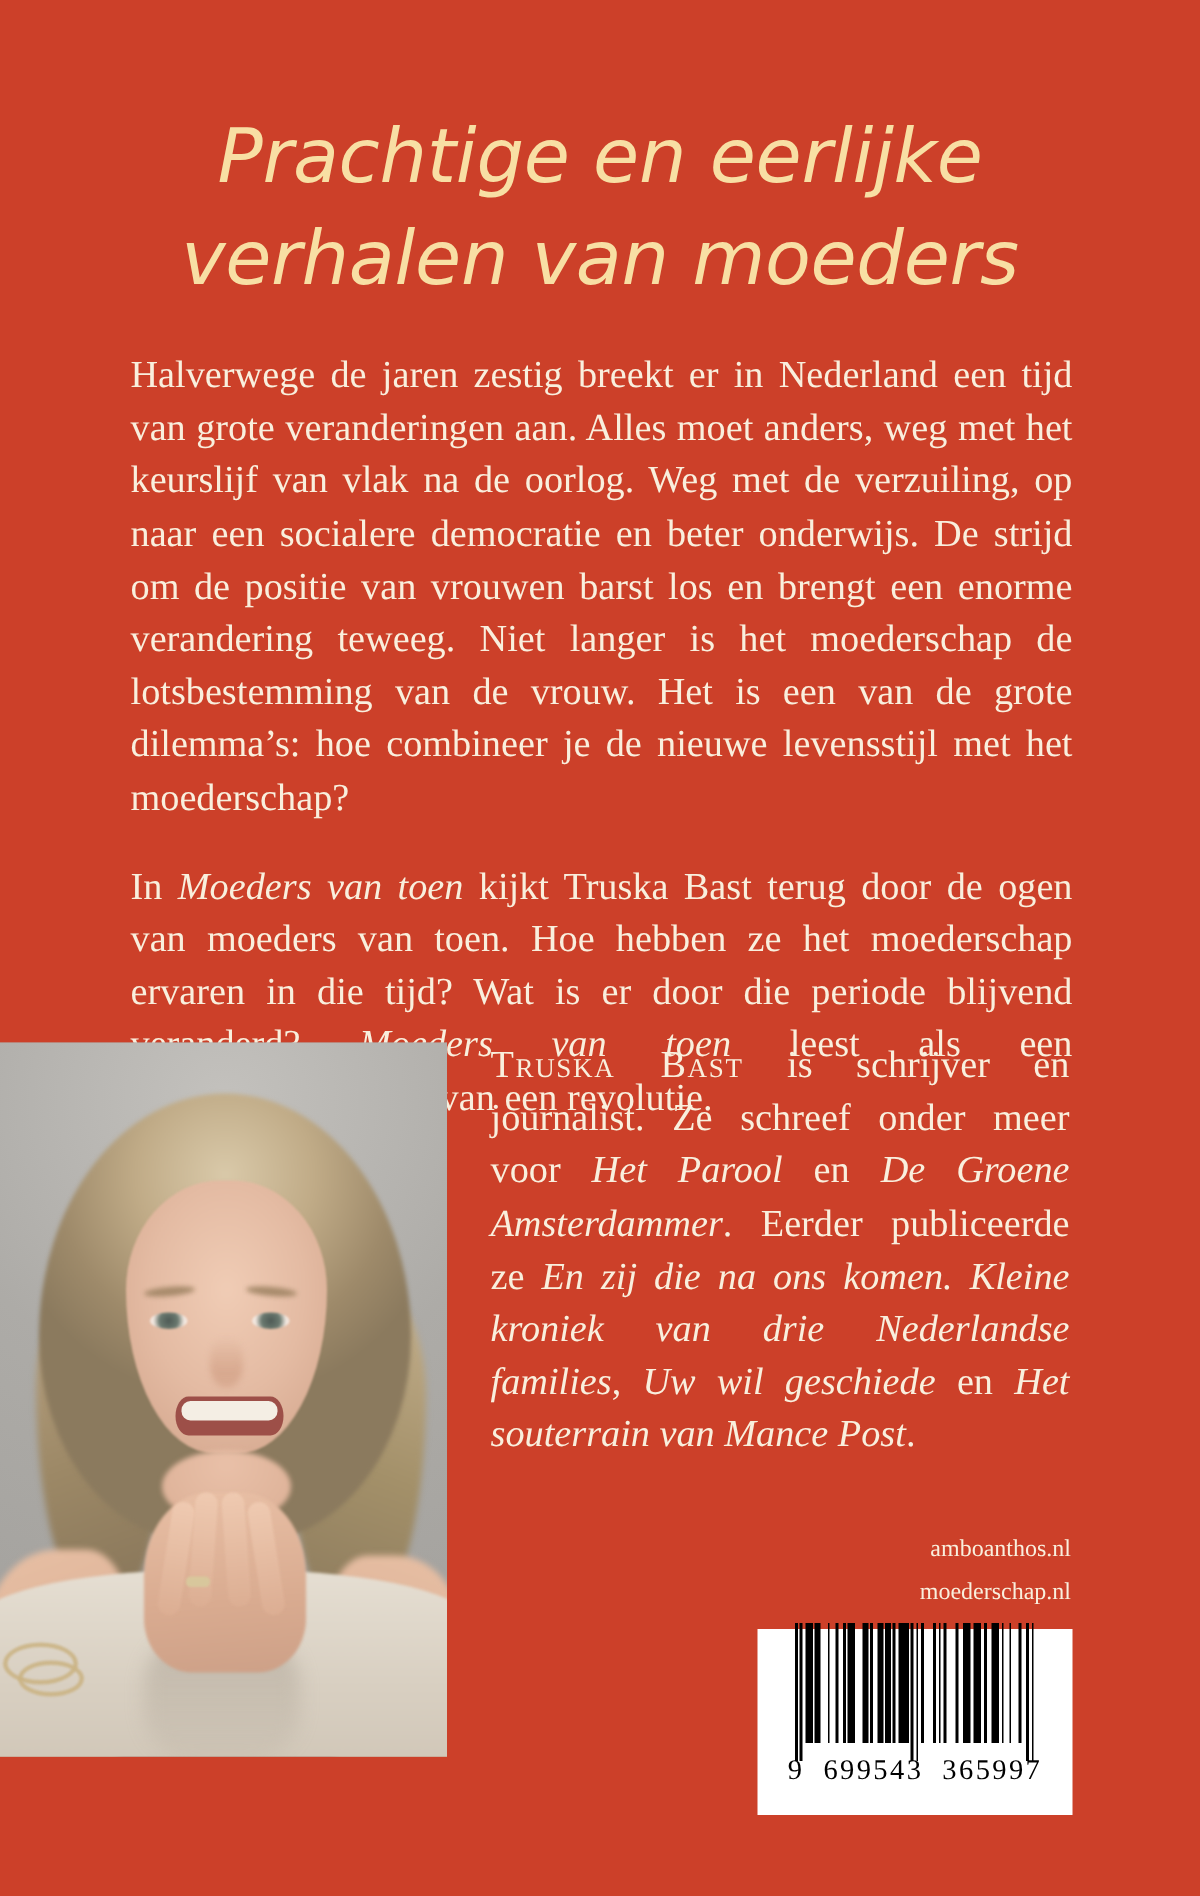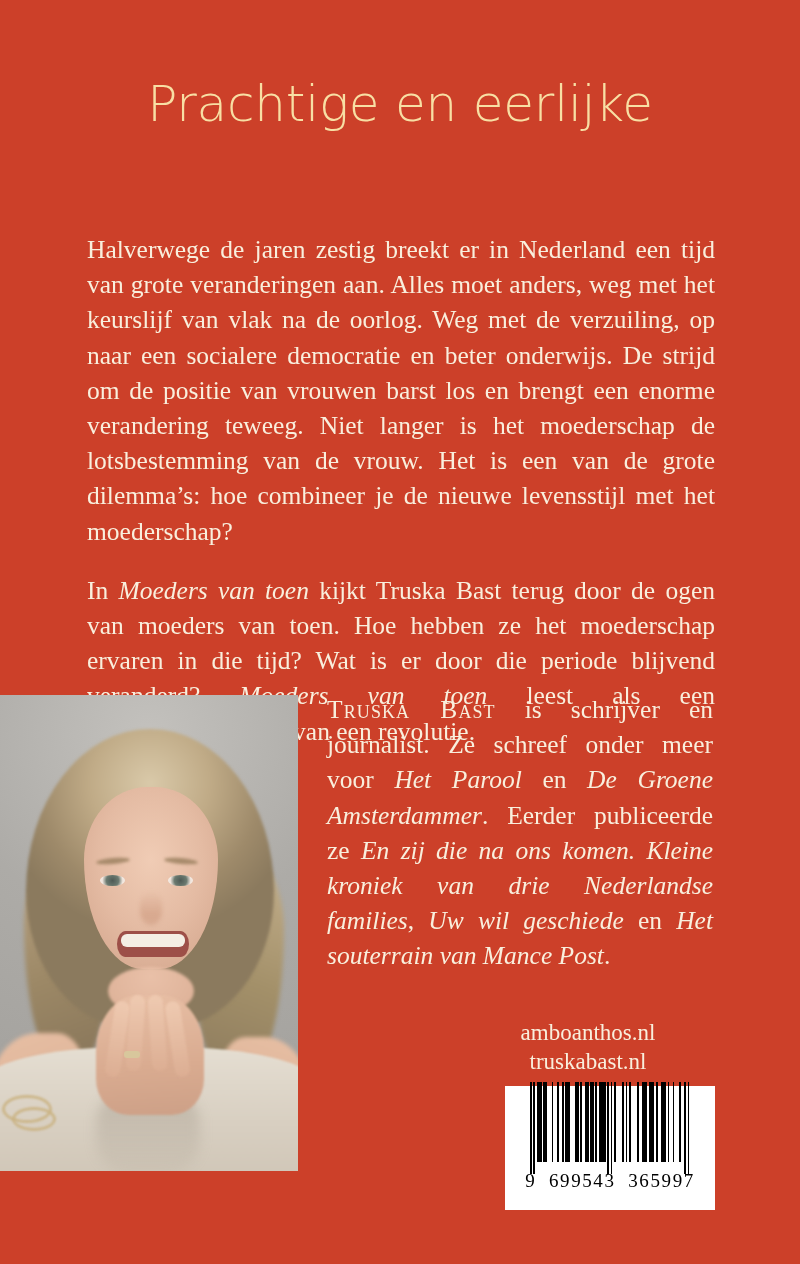--- a/index.html
+++ b/index.html
@@ -26,21 +26,21 @@
     left: 60px;
     width: 680px;
     text-align: center;
     color: #f8dfa4;
     font-family: "DejaVu Sans", sans-serif;
     font-weight: 300;
     font-size: 50px;
     line-height: 68px;
     letter-spacing: -0.2px;
   }
-  .headline-line { display: block; white-space: nowrap; }
+  .headline-line { display: block; white-space: nowrap; font-style: italic; }
 
   
   .body-copy {
     position: absolute;
     left: 87px;
     top: 232px;
     width: 628px;
     color: #f9efdd;
     font-family: "Liberation Serif", serif;
     font-size: 25.5px;
@@ -279,24 +279,24 @@
     font-variant: small-caps;
     letter-spacing: 1.1px;
   }
 
   
   .urls {
     position: absolute;
     left: 462px;
     top: 1018px;
     width: 252px;
-    text-align: center;
+    text-align: right;
     color: #f9efdd;
     font-family: "Liberation Serif", serif;
-    font-size: 23px;
+    font-size: 16px;
     line-height: 29px;
   }
   .urls span { display: block; }
 
   
   .barcode-box {
     position: absolute;
     left: 505px;
     top: 1086px;
     width: 210px;
@@ -332,20 +332,21 @@
     white-space: pre;
   }
 </style>
 </head>
 <body>
 
 <div class="cover">
 
   <div class="headline">
     <span class="headline-line">Prachtige en eerlijke</span>
+    <span class="headline-line">verhalen van moeders</span>
   </div>
 
   <div class="body-copy">
     <p>Halverwege de jaren zestig breekt er in Nederland een tijd van grote veranderingen aan. Alles moet anders, weg met het keurslijf van vlak na de oorlog. Weg met de verzuiling, op naar een socialere democratie en beter onderwijs. De strijd om de positie van vrouwen barst los en brengt een enorme verandering teweeg. Niet langer is het moederschap de lotsbestemming van de vrouw. Het is een van de grote dilemma’s: hoe combineer je de nieuwe levensstijl met het moederschap?</p>
     <p><span>In </span><i>Moeders van toen</i><span> kijkt Truska Bast terug door de ogen van moeders van toen. Hoe hebben ze het moederschap ervaren in die tijd? Wat is er door die periode blijvend veranderd? </span><i>Moeders van toen</i><span> leest als een ooggetuigenverslag van een revolutie.</span></p>
   </div>
 
   <div class="author-photo">
     <div class="photo-bg"></div>
     <div class="hair-left"></div>
@@ -374,21 +375,21 @@
     <div class="bracelet"></div>
     <div class="bracelet b2"></div>
   </div>
 
   <div class="bio">
     <p><span class="smallcaps">Truska Bast</span><span> is schrijver en journalist. Ze schreef onder meer voor </span><i>Het Parool</i><span> en </span><i>De Groene Amsterdammer</i><span>. Eerder publiceerde ze </span><i>En zij die na ons komen. Kleine kroniek van drie Nederlandse families</i><span>, </span><i>Uw wil geschiede</i><span> en </span><i>Het souterrain van Mance Post</i><span>.</span></p>
   </div>
 
   <div class="urls">
     <span>amboanthos.nl</span>
-    <span>truskabast.nl</span>
+    <span>moederschap.nl</span>
   </div>
 
   <div class="barcode-box">
     <div class="bars">
         <div class="bar guard" style="width: 1.68421px; flex: 0 0 1.68421px;"></div>
         <div style="width: 1.68421px; flex: 0 0 1.68421px; background: transparent; height: 80px;"></div>
         <div class="bar guard" style="width: 1.68421px; flex: 0 0 1.68421px;"></div>
         <div style="width: 1.68421px; flex: 0 0 1.68421px; background: transparent; height: 80px;"></div>
         <div class="bar" style="width: 5.05263px; flex: 0 0 5.05263px;"></div>
         <div style="width: 1.68421px; flex: 0 0 1.68421px; background: transparent; height: 80px;"></div>

